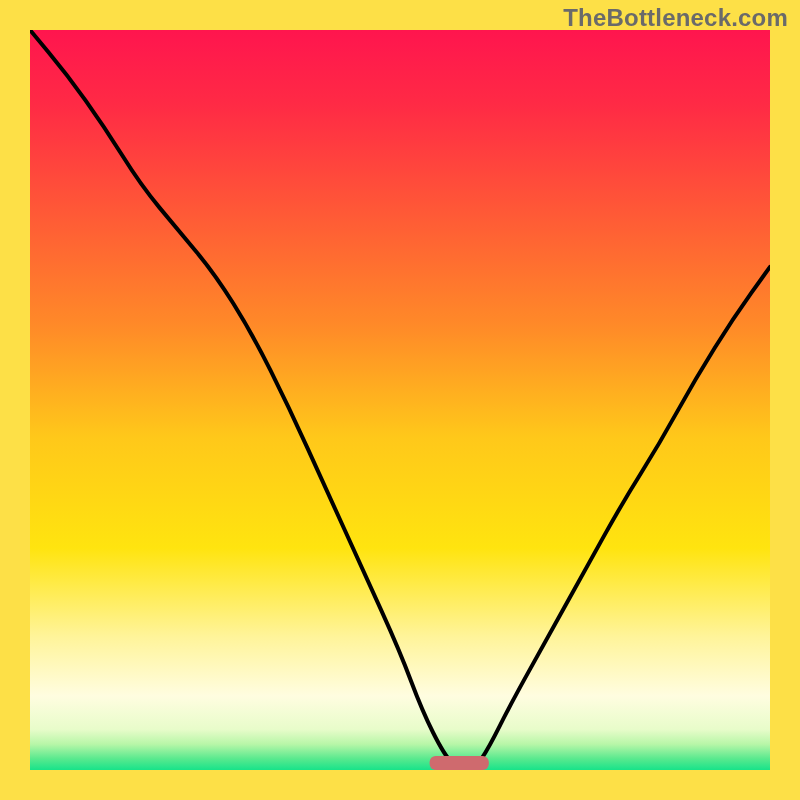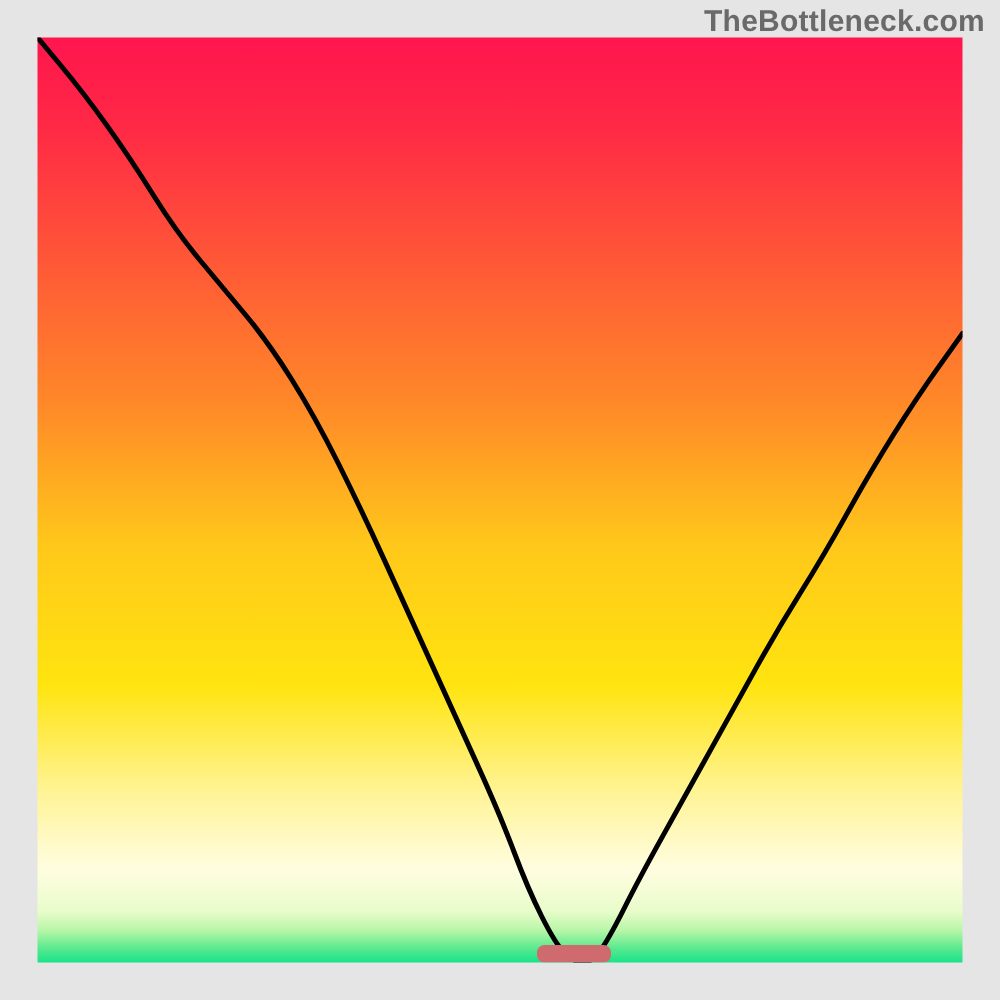--- a/index.html
+++ b/index.html
@@ -7,21 +7,21 @@
     padding: 0;
     width: 800px;
     height: 800px;
     background: #000;
     overflow: hidden;
   }
   .frame {
     position: relative;
     width: 800px;
     height: 800px;
-    background: #e5e5e5;
+    background: #fde047;
   }
   .watermark {
     position: absolute;
     top: 4px;
     right: 12px;
     font-family: Arial, Helvetica, sans-serif;
     font-size: 24px;
     font-weight: bold;
     color: #6a6a6a;
     letter-spacing: 0.2px;

